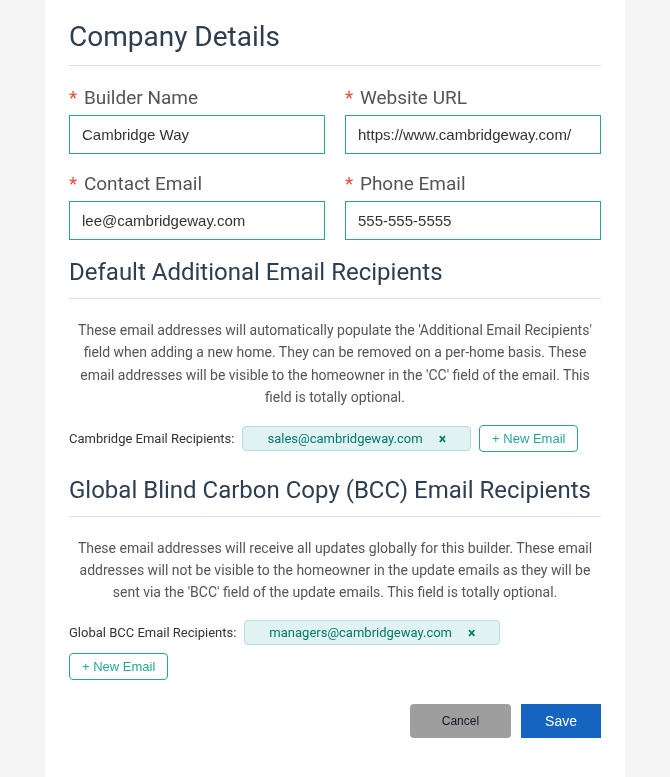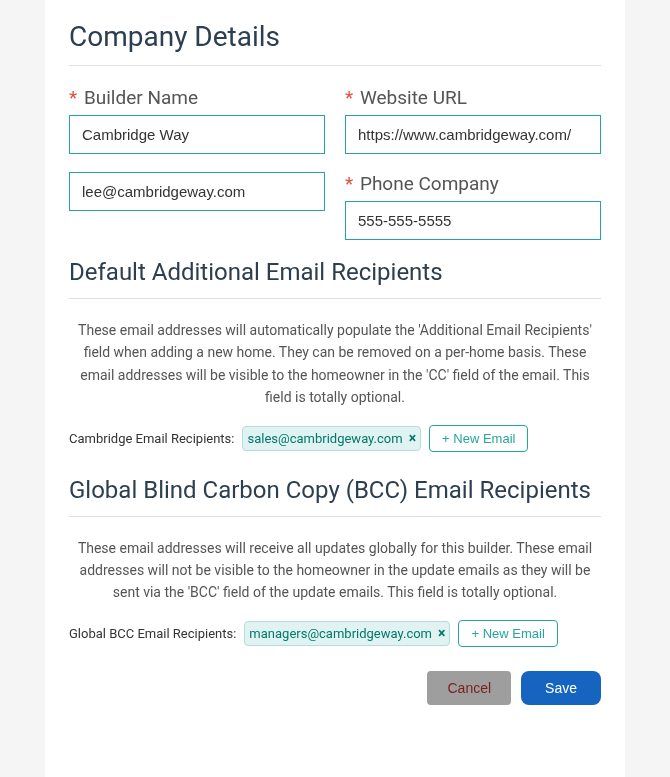--- a/index.html
+++ b/index.html
@@ -77,28 +77,28 @@
       margin-bottom: 24px;
       flex-wrap: wrap;
     }
     .recipients-label {
       font-size: 13px;
       color: #333;
       white-space: nowrap;
     }
     .email-tag {
       display: inline-flex;
-      align-items: center;
+      align-items: flex-end;
       background: #e0f2f1;
       border: 1px solid #b2dfdb;
       border-radius: 4px;
-      padding: 4px 4px;
+      padding: 4px 24px;
       font-size: 13px;
       color: #00796b;
-      gap: 6px;
+      gap: 16px;
     }
     .email-tag-remove {
       cursor: pointer;
       color: #00796b;
       font-size: 14px;
       line-height: 1;
       font-weight: bold;
     }
     .new-email-btn {
       display: inline-flex;
@@ -112,31 +112,31 @@
       cursor: pointer;
       gap: 4px;
     }
     .actions-row {
       display: flex;
       justify-content: flex-end;
       gap: 10px;
       margin-top: 16px;
     }
     .btn-cancel {
-      padding: 9px 20px;
+      padding: 9px 32px;
       border-radius: 4px;
       border: none;
       background: #9e9e9e;
-      color: #7f1d1d;
-      font-size: 14px;
+      color: #0f172a;
+      font-size: 12px;
       cursor: pointer;
     }
     .btn-save {
       padding: 9px 24px;
-      border-radius: 8px;
+      border-radius: 0;
       border: none;
       background: #1565c0;
       color: #fff;
       font-size: 14px;
       cursor: pointer;
       font-weight: 500;
     }
     .section-gap {
       margin-top: 10px;
     }
@@ -161,26 +161,30 @@
       <label class="form-label">
         <span class="required-star">*</span>
         <span>Website URL</span>
       </label>
       <input class="form-input" type="text" value="https://www.cambridgeway.com/" style="">
     </div>
   </div>
 
   <div class="form-row">
     <div class="form-group">
+      <label class="form-label">
+        <span class="required-star">*</span>
+        <span>Contact Email</span>
+      </label>
       <input class="form-input" type="email" value="lee@cambridgeway.com" style="">
     </div>
     <div class="form-group">
       <label class="form-label">
         <span class="required-star">*</span>
-        <span>Phone Company</span>
+        <span>Phone Email</span>
       </label>
       <input class="form-input" type="text" value="555-555-5555" style="">
     </div>
   </div>
 
   <div class="section-gap">
     <h2 class="section-subtitle">Default Additional Email Recipients</h2>
     <hr class="divider">
     <p class="description-text">These email addresses will automatically populate the 'Additional Email Recipients' field when adding a new home. They can be removed on a per-home basis. These email addresses will be visible to the homeowner in the 'CC' field of the email. This field is totally optional.</p>
     <div class="recipients-row">

